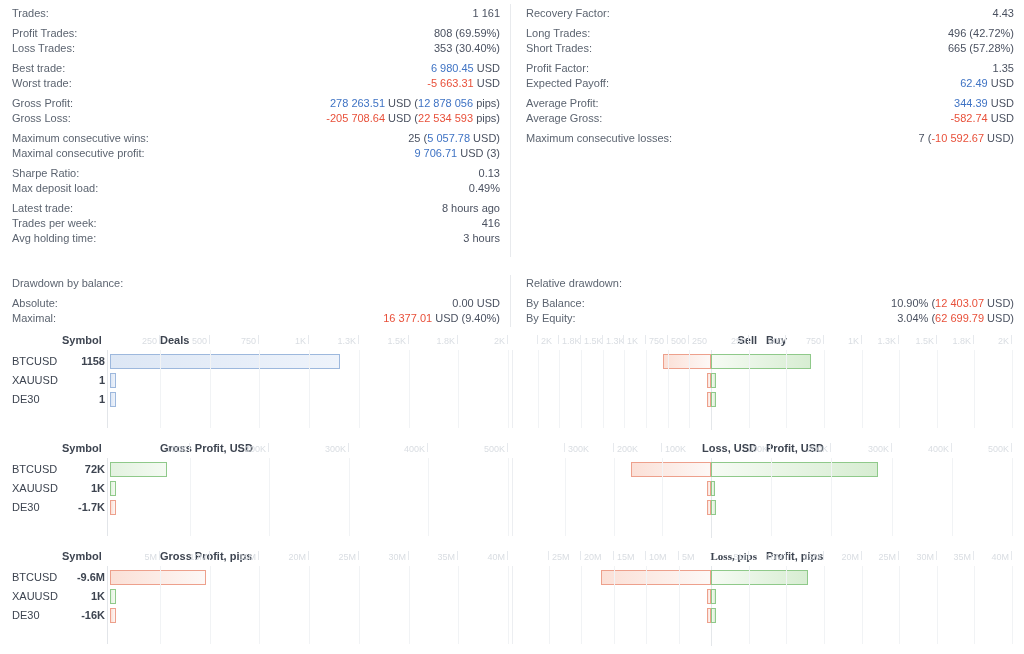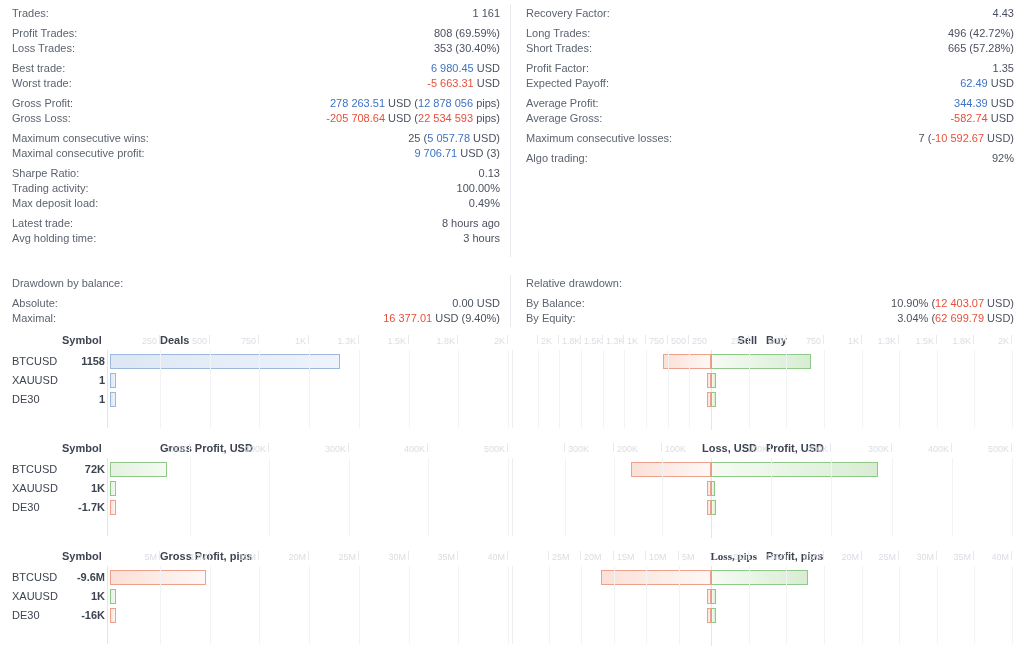--- a/index.html
+++ b/index.html
@@ -110,33 +110,33 @@
           <div class="srow">
             <span class="k">Maximal consecutive profit:</span>
             <span class="v"><span class="blue">9&nbsp;706.71</span><span class="dark">&nbsp;USD&nbsp;(3)</span></span>
           </div>
           <div class="gap"></div>
           <div class="srow">
             <span class="k">Sharpe Ratio:</span>
             <span class="v"><span class="dark">0.13</span></span>
           </div>
           <div class="srow">
-            <span class="k">Trading activity:</span>
-            <span class="v"><span class="dark">100.00%</span></span>
-          </div>
-          <div class="srow">
             <span class="k">Max deposit load:</span>
             <span class="v"><span class="dark">0.49%</span></span>
           </div>
           <div class="gap"></div>
           <div class="srow">
             <span class="k">Latest trade:</span>
             <span class="v"><span class="dark">8&nbsp;hours&nbsp;ago</span></span>
           </div>
           <div class="srow">
+            <span class="k">Trades per week:</span>
+            <span class="v"><span class="dark">416</span></span>
+          </div>
+          <div class="srow">
             <span class="k">Avg holding time:</span>
             <span class="v"><span class="dark">3&nbsp;hours</span></span>
           </div>
         </div>
       <div class="stats-col right" id="col-right">
           <div class="srow">
             <span class="k">Recovery Factor:</span>
             <span class="v"><span class="dark">4.43</span></span>
           </div>
           <div class="gap"></div>
@@ -165,24 +165,20 @@
           <div class="srow">
             <span class="k">Average Gross:</span>
             <span class="v"><span class="red">-582.74</span><span class="dark">&nbsp;USD</span></span>
           </div>
           <div class="gap"></div>
           <div class="srow">
             <span class="k">Maximum consecutive losses:</span>
             <span class="v"><span class="dark">7&nbsp;(</span><span class="red">-10&nbsp;592.67</span><span class="dark">&nbsp;USD)</span></span>
           </div>
           <div class="gap"></div>
-          <div class="srow">
-            <span class="k">Algo trading:</span>
-            <span class="v"><span class="dark">92%</span></span>
-          </div>
         </div>
     </div>
 
     <div class="stats-cols" style="position:absolute;top:276px;left:0;">
       <div class="stats-col left" id="dd-left">
           <div class="sect-head">Drawdown by balance:</div>
           <div class="gap"></div>
           <div class="srow">
             <span class="k">Absolute:</span>
             <span class="v"><span class="dark">0.00&nbsp;USD</span></span>

